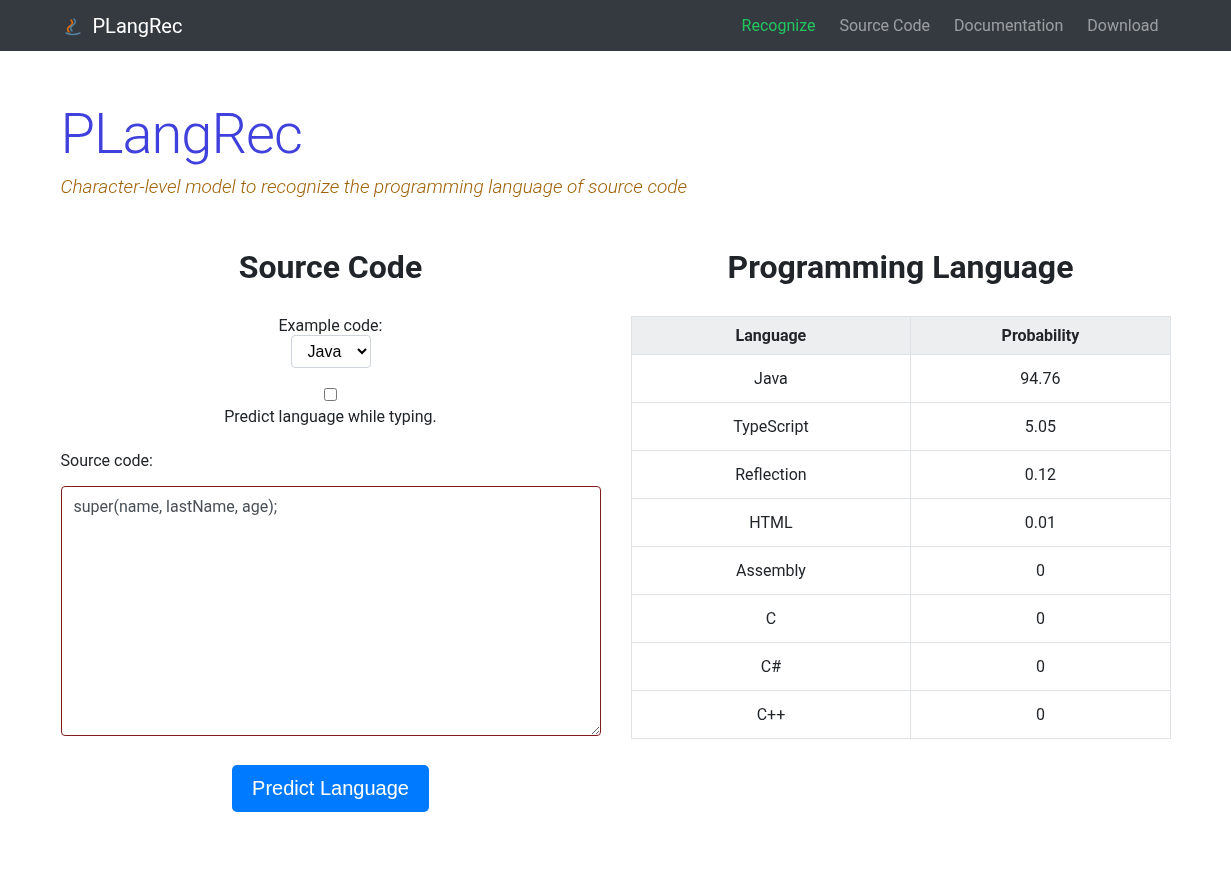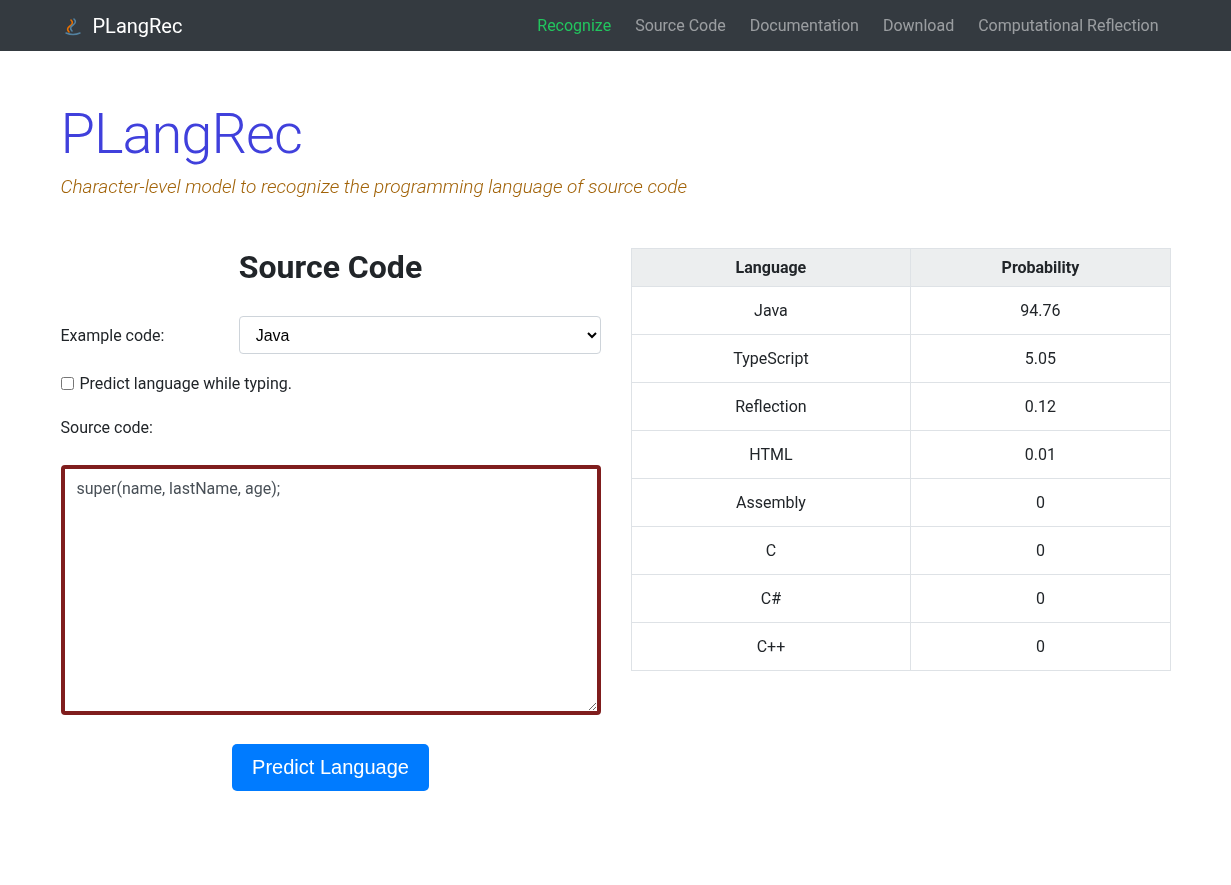--- a/index.html
+++ b/index.html
@@ -95,54 +95,56 @@
       color: #212529;
     }
     .instruction {
       font-size: 16px;
       margin-bottom: 20px;
     }
     .form-row {
       display: flex;
       align-items: center;
       margin-bottom: 20px;
+      flex-direction: column;
     }
     .form-label {
       flex: 0 0 33%;
       font-size: 16px;
     }
     .form-select {
       flex: 1;
       padding: 6px 12px;
       font-size: 16px;
       border: 1px solid #ced4da;
       border-radius: 4px;
       background: #fff;
       height: 38px;
     }
     .checkbox-row {
       display: flex;
       align-items: center;
       margin-bottom: 25px;
       gap: 6px;
+      flex-direction: column;
     }
     .checkbox-label {
       font-size: 16px;
     }
     .textarea-label {
       font-size: 16px;
       display: block;
-      margin-bottom: 28px;
+      margin-bottom: 16px;
     }
     .code-textarea {
       width: 100%;
       height: 250px;
       padding: 10px 12px;
       font-size: 16px;
-      border: 4px solid #7f1d1d;
+      border: 1px solid #7f1d1d;
       border-radius: 4px;
       resize: both;
       font-family: inherit;
       color: #495057;
     }
     .predict-button-wrap {
       text-align: center;
       margin-top: 25px;
     }
     .predict-button {
@@ -187,21 +189,20 @@
           <path d="M5 19 Q12 22, 19 19" stroke="#5382a1" stroke-width="1.4" fill="none" stroke-linecap="round"></path>
         </svg>
       </span>
       <span>PLangRec</span>
     </div>
     <div class="navbar-nav" id="nav-list">
         <a class="nav-link active">Recognize</a>
         <a class="nav-link">Source Code</a>
         <a class="nav-link">Documentation</a>
         <a class="nav-link">Download</a>
-        <a class="nav-link">Computational Reflection</a>
       </div>
   </div>
 </nav>
 
 <div class="container">
 
   <div class="hero">
     <h1 class="hero-title">PLangRec</h1>
     <p class="hero-subtitle">Character-level model to recognize the programming language of source code</p>
   </div>
@@ -224,20 +225,21 @@
 
       <label class="textarea-label">Source code:</label>
       <textarea class="code-textarea" id="source-textarea" style="">super(name, lastName, age);</textarea>
 
       <div class="predict-button-wrap">
         <button class="predict-button">Predict Language</button>
       </div>
     </div>
 
     <div class="right-col">
+      <h2 class="section-heading">Programming Language</h2>
 
       <table class="table">
         <thead>
           <tr>
             <th>Language</th>
             <th>Probability</th>
           </tr>
         </thead>
         <tbody id="result-tbody">
             <tr>

